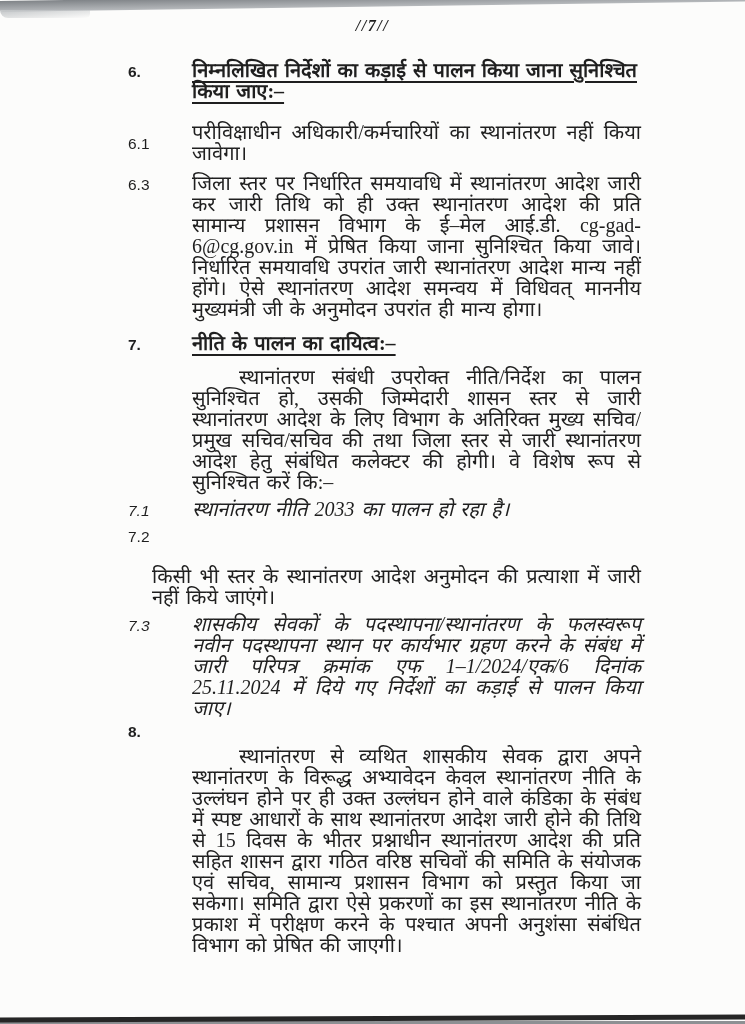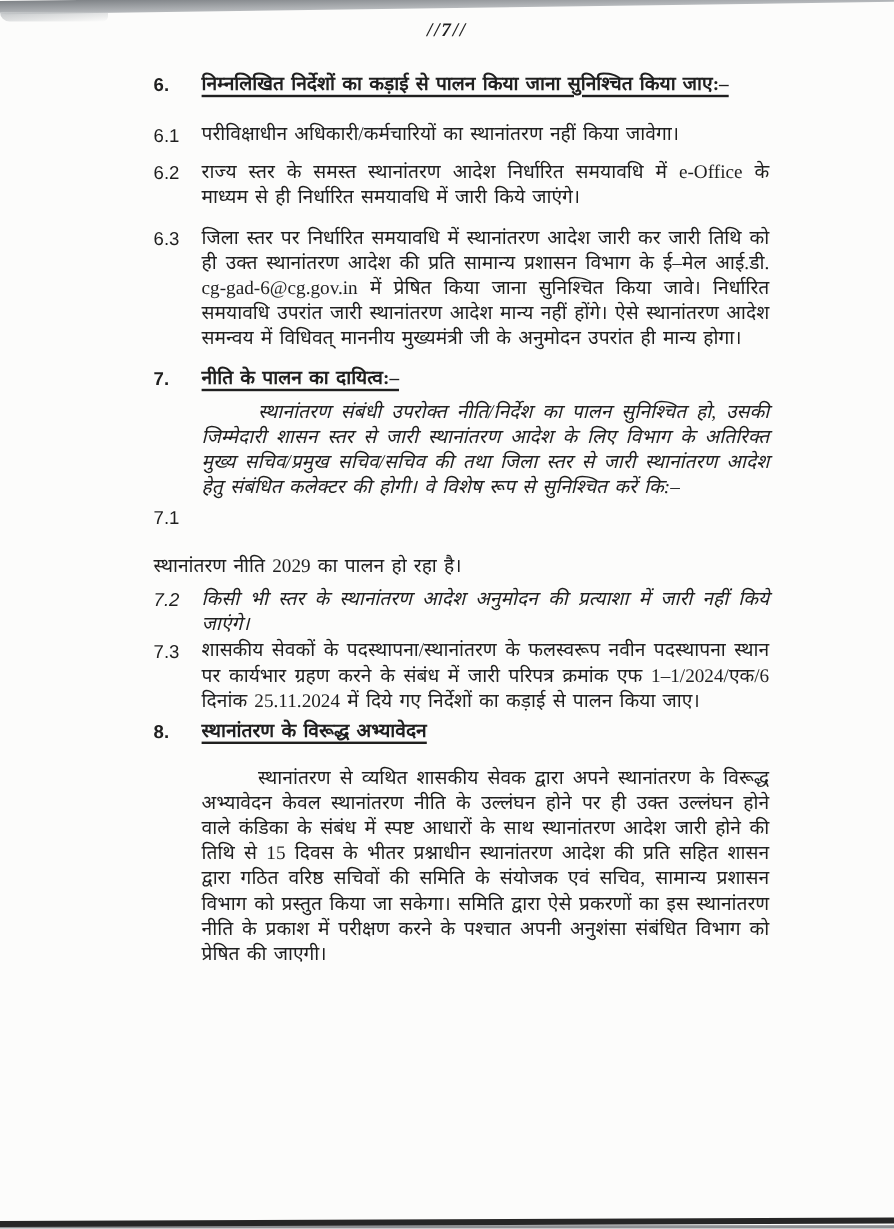--- a/index.html
+++ b/index.html
@@ -41,32 +41,33 @@
     position:absolute;top:17px;left:0;right:0;text-align:center;
     font-size:16px;font-weight:700;font-style:italic;letter-spacing:1.5px;
   }
   .doc-body{position:absolute;top:60px;left:128px;width:513px;}
   .row{display:flex;align-items:flex-start;}
   .num{
     flex:0 0 40px;font-size:15.5px;line-height:21px;padding-top:1px;
     font-family:"Liberation Sans","DejaVu Sans",sans-serif;
   }
   .txt{
-    flex:1;font-size:16px;line-height:21px;text-align:justify;
+    flex:1;font-size:20px;line-height:21px;text-align:justify;
     word-spacing:2px;
+    margin-left:24px;
   }
   .row.heading .txt{
     font-weight:700;text-align:left;
     text-decoration:underline;text-underline-offset:4px;
     text-decoration-thickness:1.5px;
   }
   .row.heading .num{font-weight:700;}
   .row.para .txt{text-indent:47px;}
   .row:nth-child(1){margin-top:0;}
-  .row:nth-child(2){margin-top:20px;}
+  .row:nth-child(2){margin-top:20px;align-items:center;}
   .row:nth-child(3){margin-top:9px;}
   .row:nth-child(4){margin-top:13px;}
   .row:nth-child(5){margin-top:12px;}
   .row:nth-child(6){margin-top:6px;font-style:italic;}
   .row:nth-child(7){margin-top:4px;flex-direction:column;}
   .row:nth-child(8){margin-top:6px;font-style:italic;}
   .row:nth-child(9){margin-top:1px;}
   .row:nth-child(10){margin-top:4px;}
   .row:nth-child(11){margin-top:17px;}
   .row:nth-child(12){margin-top:21px;align-items:flex-end;}
@@ -86,59 +87,54 @@
     <div class="row heading">
       <div class="num">6.</div>
       <div class="txt">निम्नलिखित निर्देशों का कड़ाई से पालन किया जाना सुनिश्चित किया जाए:–</div>
     </div>
 
     <div class="row">
       <div class="num">6.1</div>
       <div class="txt">परीविक्षाधीन अधिकारी/कर्मचारियों का स्थानांतरण नहीं किया जावेगा।</div>
     </div>
 
-    <div class="row">
-      <div class="num">6.2</div>
-      <div class="txt">राज्य स्तर के समस्त स्थानांतरण आदेश निर्धारित समयावधि में e-Office के माध्यम से ही निर्धारित समयावधि में जारी किये जाएंगे।</div>
-    </div>
 
     <div class="row">
       <div class="num">6.3</div>
       <div class="txt">जिला स्तर पर निर्धारित समयावधि में स्थानांतरण आदेश जारी कर जारी तिथि को ही उक्त स्थानांतरण आदेश की प्रति सामान्य प्रशासन विभाग के ई–मेल आई.डी. cg-gad-6@cg.gov.in में प्रेषित किया जाना सुनिश्चित किया जावे। निर्धारित समयावधि उपरांत जारी स्थानांतरण आदेश मान्य नहीं होंगे। ऐसे स्थानांतरण आदेश समन्वय में विधिवत् माननीय मुख्यमंत्री जी के अनुमोदन उपरांत ही मान्य होगा।</div>
     </div>
 
     <div class="row heading">
       <div class="num">7.</div>
       <div class="txt">नीति के पालन का दायित्व:–</div>
     </div>
 
     <div class="row para">
       <div class="num"></div>
       <div class="txt">स्थानांतरण संबंधी उपरोक्त नीति/निर्देश का पालन सुनिश्चित हो, उसकी जिम्मेदारी शासन स्तर से जारी स्थानांतरण आदेश के लिए विभाग के अतिरिक्त मुख्य सचिव/प्रमुख सचिव/सचिव की तथा जिला स्तर से जारी स्थानांतरण आदेश हेतु संबंधित कलेक्टर की होगी। वे विशेष रूप से सुनिश्चित करें कि:–</div>
     </div>
 
     <div class="row">
       <div class="num">7.1</div>
-      <div class="txt">स्थानांतरण नीति 2029 का पालन हो रहा है।</div>
+      <div class="txt">स्थानांतरण नीति 2033 का पालन हो रहा है।</div>
     </div>
 
     <div class="row">
       <div class="num">7.2</div>
       <div class="txt">किसी भी स्तर के स्थानांतरण आदेश अनुमोदन की प्रत्याशा में जारी नहीं किये जाएंगे।</div>
     </div>
 
     <div class="row">
       <div class="num">7.3</div>
       <div class="txt">शासकीय सेवकों के पदस्थापना/स्थानांतरण के फलस्वरूप नवीन पदस्थापना स्थान पर कार्यभार ग्रहण करने के संबंध में जारी परिपत्र क्रमांक एफ 1–1/2024/एक/6 दिनांक 25.11.2024 में दिये गए निर्देशों का कड़ाई से पालन किया जाए।</div>
     </div>
 
 
     <div class="row heading">
       <div class="num">8.</div>
-      <div class="txt">स्थानांतरण के विरूद्ध अभ्यावेदन</div>
     </div>
 
     <div class="row para">
       <div class="num"></div>
       <div class="txt">स्थानांतरण से व्यथित शासकीय सेवक द्वारा अपने स्थानांतरण के विरूद्ध अभ्यावेदन केवल स्थानांतरण नीति के उल्लंघन होने पर ही उक्त उल्लंघन होने वाले कंडिका के संबंध में स्पष्ट आधारों के साथ स्थानांतरण आदेश जारी होने की तिथि से 15 दिवस के भीतर प्रश्नाधीन स्थानांतरण आदेश की प्रति सहित शासन द्वारा गठित वरिष्ठ सचिवों की समिति के संयोजक एवं सचिव, सामान्य प्रशासन विभाग को प्रस्तुत किया जा सकेगा। समिति द्वारा ऐसे प्रकरणों का इस स्थानांतरण नीति के प्रकाश में परीक्षण करने के पश्चात अपनी अनुशंसा संबंधित विभाग को प्रेषित की जाएगी।</div>
     </div>
 
   </div>
 
   <div class="scan-bottom-grey"></div>

